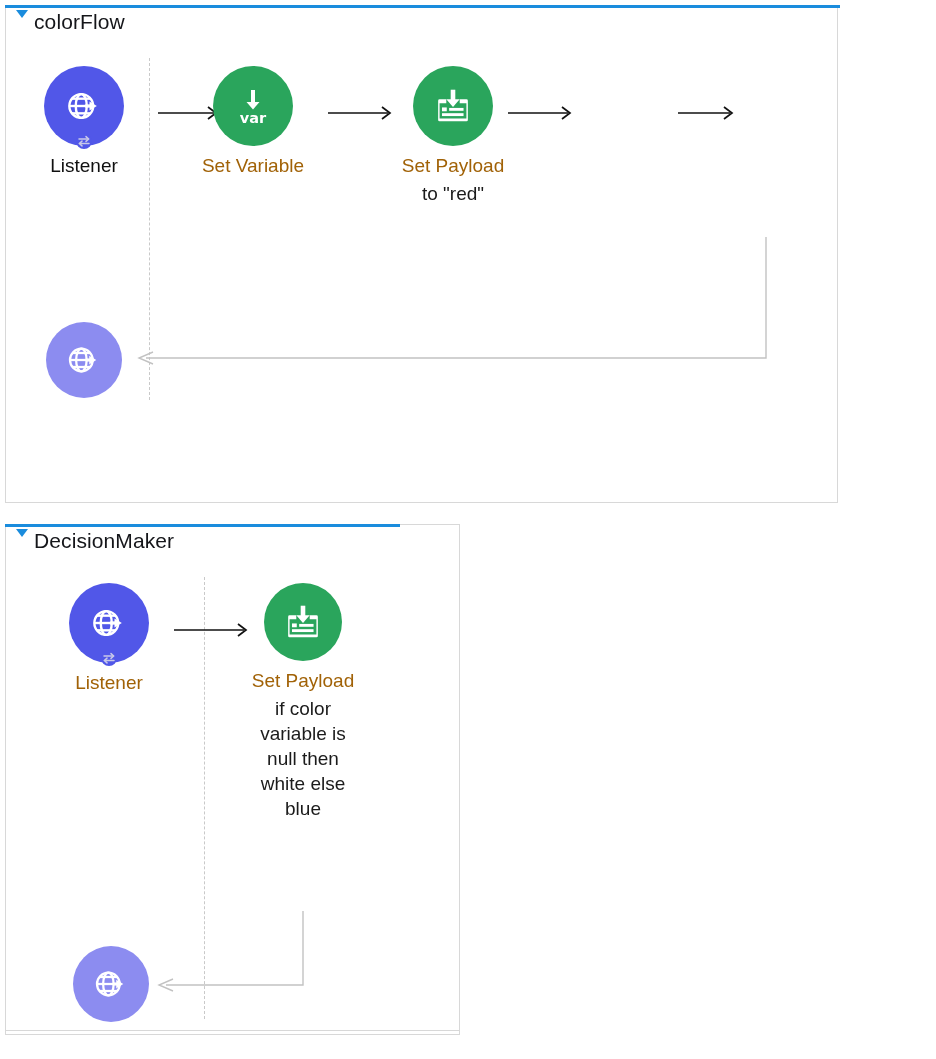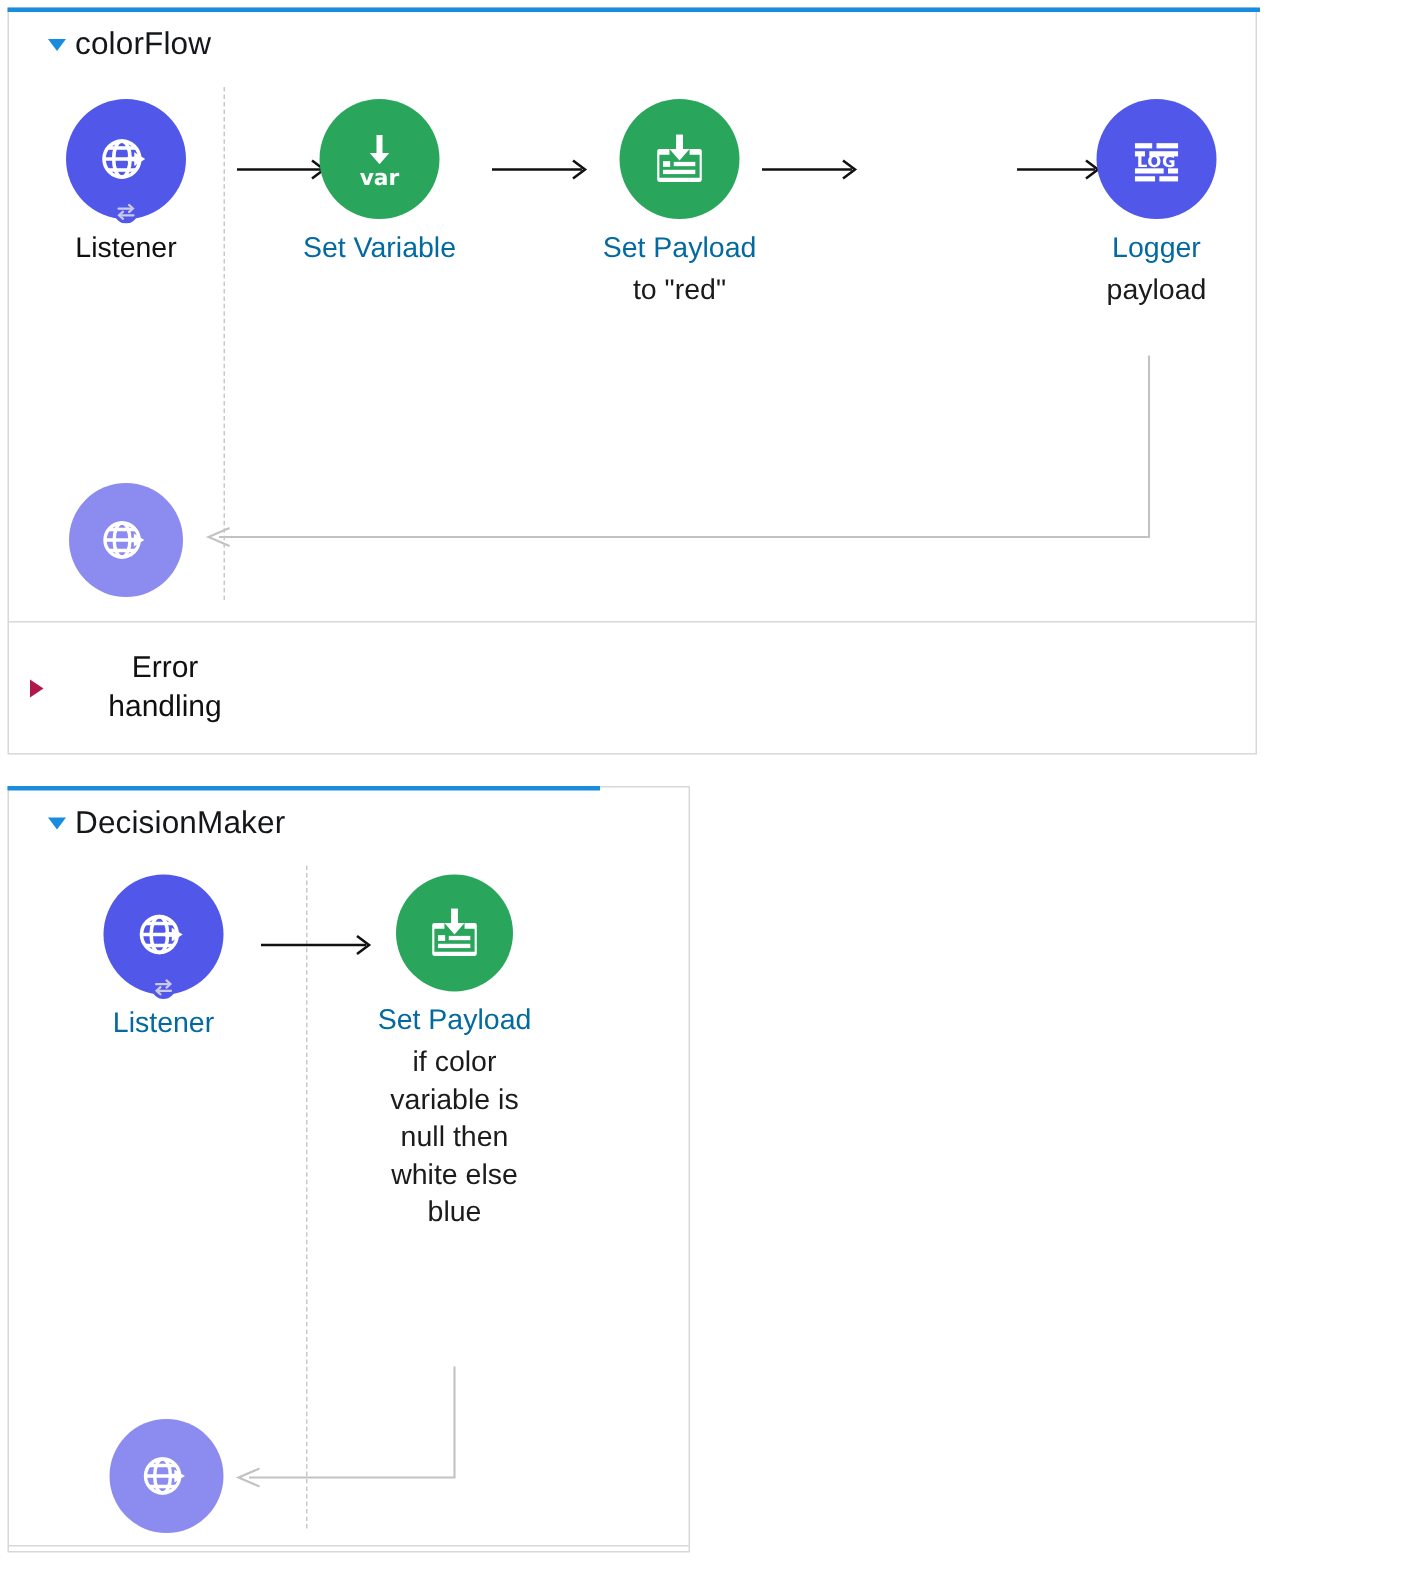--- a/index.html
+++ b/index.html
@@ -14,22 +14,22 @@
     position:absolute;
     background:#ffffff;
     border:1px solid #d8d8d8;
     box-sizing:border-box;
   }
   .flow-topbar{
     position:absolute;left:-1px;top:-1px;height:3px;
     background:#1a8cdd;
   }
   .flow-header{
-    position:absolute;left:16px;top:4px;height:40px;
-    display:flex;align-items:center;
+    position:absolute;left:0;top:4px;height:40px;
+    display:flex;align-items:flex-start;
   }
   .twisty{
     width:0;height:0;margin:0 6px 0 10px;
     border-left:6px solid transparent;
     border-right:6px solid transparent;
     border-top:8px solid #1a8cdd;
   }
   .flow-title{
     font-size:21px;color:#15161a;letter-spacing:.1px;
   }
@@ -41,21 +41,21 @@
 
   
   .node{position:absolute;text-align:center;}
   .bubble{
     border-radius:50%;
     position:relative;margin:0 auto;
     display:flex;align-items:center;justify-content:center;
   }
   .bubble svg{display:block;}
   .node-type{
-    font-size:19px;color:#0369a1;line-height:1.22;margin-top:8px;
+    font-size:19px;color:#a16207;line-height:1.22;margin-top:8px;
     white-space:nowrap;
   }
   .node-name{
     font-size:19px;color:#1b1b1b;line-height:1.32;margin-top:4px;
   }
   .node-type.dark{color:#101010;}
 
   
   .xbadge{
     position:absolute;left:50%;transform:translateX(-50%);
@@ -175,39 +175,20 @@
     <line x1="0" y1="9" x2="60" y2="9" stroke="#111" stroke-width="1.7"></line>
     <polyline points="54,3 62,9 54,15" stroke="#111" stroke-width="1.7" fill="none"></polyline>
   </svg>
 
 
   <svg class="conn" style="left:672px;top:98px;" width="62" height="18">
     <line x1="0" y1="9" x2="52" y2="9" stroke="#111" stroke-width="1.7"></line>
     <polyline points="46,3 54,9 46,15" stroke="#111" stroke-width="1.7" fill="none"></polyline>
   </svg>
 
-  <div class="node" style="left:708px;top:60px;width:114px;">
-    <div class="bubble" style="width:80px;height:80px;background:#5157e8;">
-      <svg width="46" height="46" viewBox="0 0 48 48">
-        <g fill="#ffffff">
-          <rect x="9" y="13" width="12" height="3.6"></rect>
-          <rect x="24" y="13" width="15" height="3.6"></rect>
-          <rect x="9" y="18.6" width="7" height="3.6"></rect>
-          <rect x="19" y="18.6" width="20" height="3.6"></rect>
-          <rect x="9" y="30.5" width="20" height="3.6"></rect>
-          <rect x="32" y="30.5" width="7" height="3.6"></rect>
-          <rect x="9" y="36" width="14" height="3.6"></rect>
-          <rect x="26" y="36" width="13" height="3.6"></rect>
-        </g>
-        <text x="24" y="29.4" font-family="DejaVu Sans, sans-serif" font-size="11.5" font-weight="bold" fill="#ffffff" text-anchor="middle" letter-spacing="0.5">LOG</text>
-      </svg>
-    </div>
-    <div class="node-type">Logger</div>
-    <div class="node-name">payload</div>
-  </div>
 
   <div class="node" style="left:30px;top:316px;width:96px;">
     <div class="bubble" style="width:76px;height:76px;background:#8c8cf0;">
       <svg width="42" height="42" viewBox="0 0 48 48">
         <g fill="none" stroke="#ffffff" stroke-width="2.6">
           <circle cx="21" cy="24" r="13"></circle>
           <ellipse cx="21" cy="24" rx="6" ry="13"></ellipse>
           <line x1="8" y1="24" x2="34" y2="24"></line>
           <line x1="10.5" y1="16" x2="31.5" y2="16"></line>
           <line x1="10.5" y1="32" x2="31.5" y2="32"></line>
@@ -216,24 +197,20 @@
         <rect x="26" y="22.3" width="8" height="3.4" fill="#ffffff"></rect>
       </svg>
     </div>
   </div>
 
   <svg class="conn" style="left:120px;top:230px;" width="660" height="140">
     <polyline points="640,1 640,122 20,122" stroke="#c2c2c2" stroke-width="1.4" fill="none"></polyline>
     <polyline points="27,116 13,122 27,128" stroke="#c2c2c2" stroke-width="1.4" fill="none"></polyline>
   </svg>
 
-  <div class="errstrip" style="top:408px;width:100%;height:88px;">
-    <div class="err-tri"></div>
-    <div class="err-label">Error<br>handling</div>
-  </div>
 </div>
 
 <div class="flow" style="left:5px;top:524px;width:455px;height:511px;">
 
   <div class="flow-topbar" style="width:395px;"></div>
 
   <div class="flow-header">
     <div class="twisty"></div>
     <div class="flow-title">DecisionMaker</div>
   </div>

